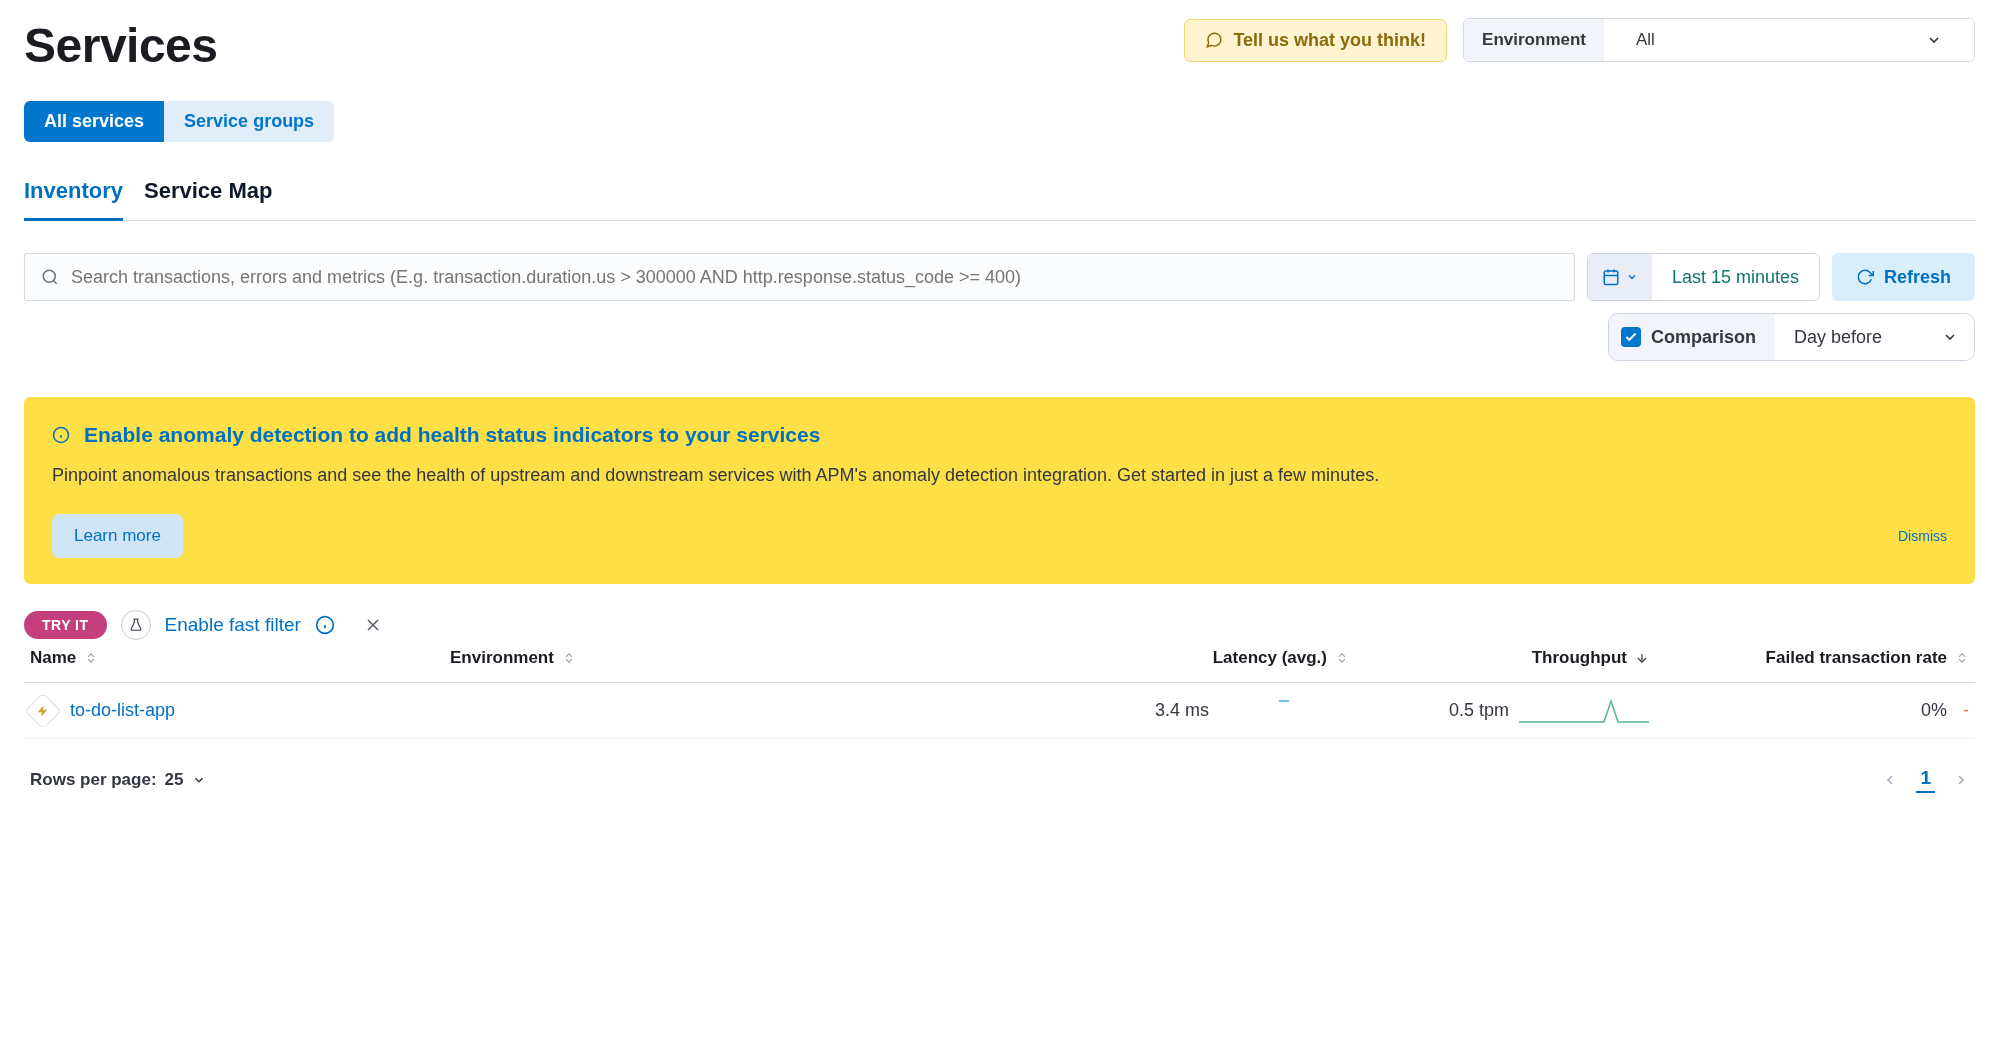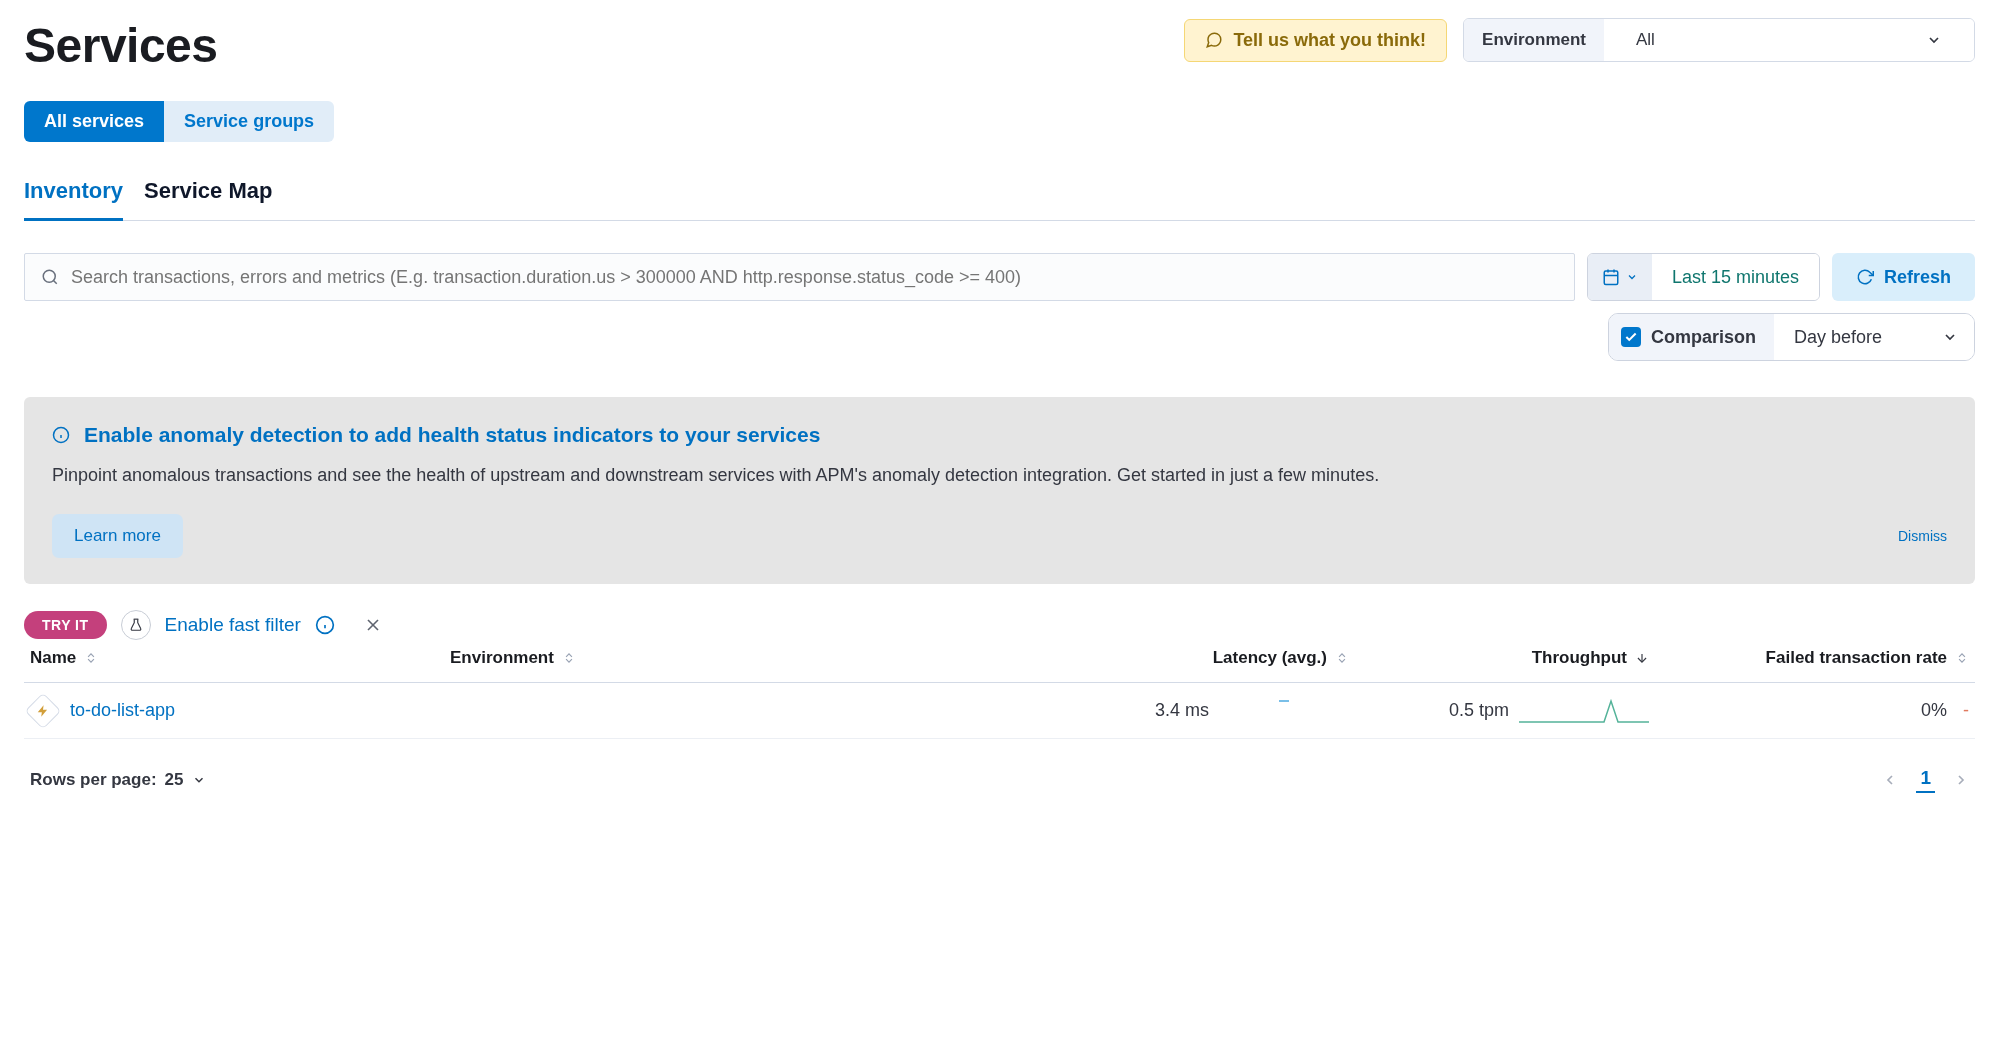--- a/index.html
+++ b/index.html
@@ -117,21 +117,21 @@
 .compare-chk span { font-size: 18px; font-weight: 600; color: #343741; }
 .compare-sel {
   display: flex; align-items: center; justify-content: space-between; gap: 60px;
   padding: 0 16px 0 20px; font-size: 18px; color: #343741; cursor: pointer;
   background:#fff;
 }
 .compare-sel svg { width: 16px; height: 16px; }
 
 
 .callout {
-  background: #e5e5e5; border-radius: 6px; padding: 26px 28px; margin-top: 36px;
+  background: #fde047; border-radius: 6px; padding: 26px 28px; margin-top: 36px;
 }
 .callout-title {
   display: flex; align-items: center; gap: 14px; color: #0071c2;
   font-size: 21px; font-weight: 600;
 }
 .callout-title svg { width: 18px; height: 18px; flex-shrink: 0; }
 .callout-body { font-size: 18px; color: #343741; margin-top: 16px; line-height: 1.4; }
 .callout-actions {
   display: flex; justify-content: space-between; align-items: center; margin-top: 26px;
 }

